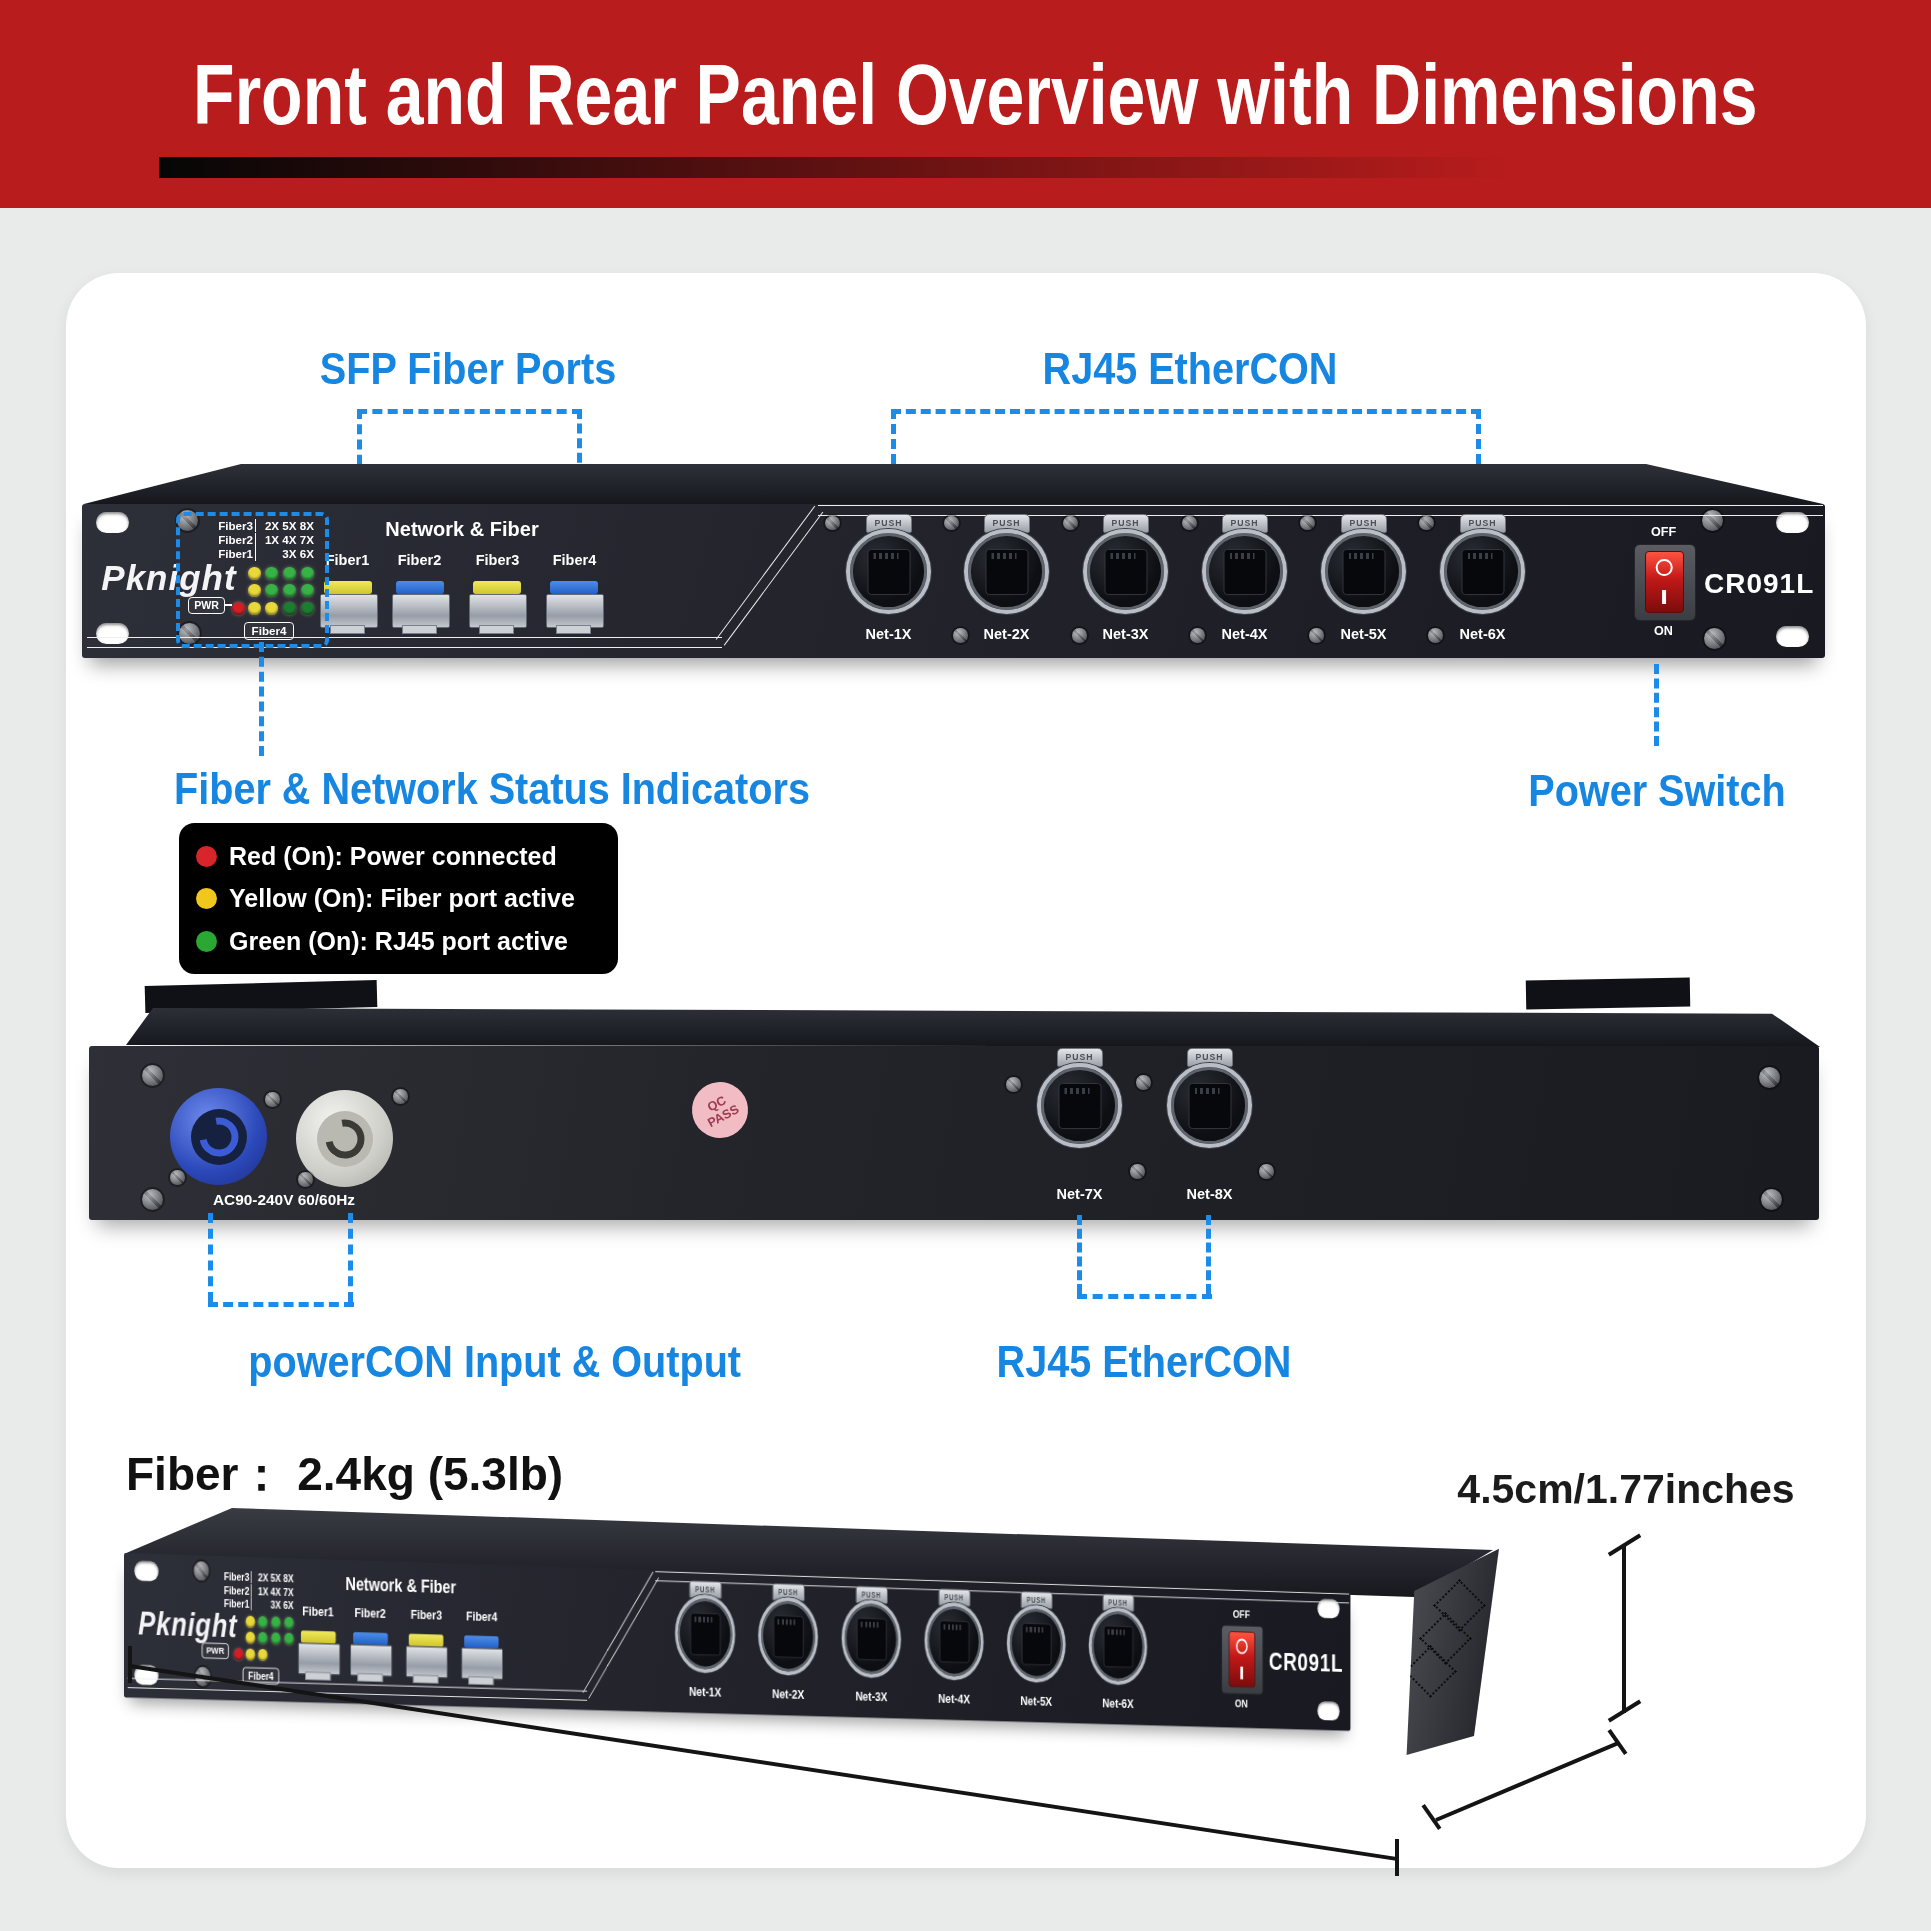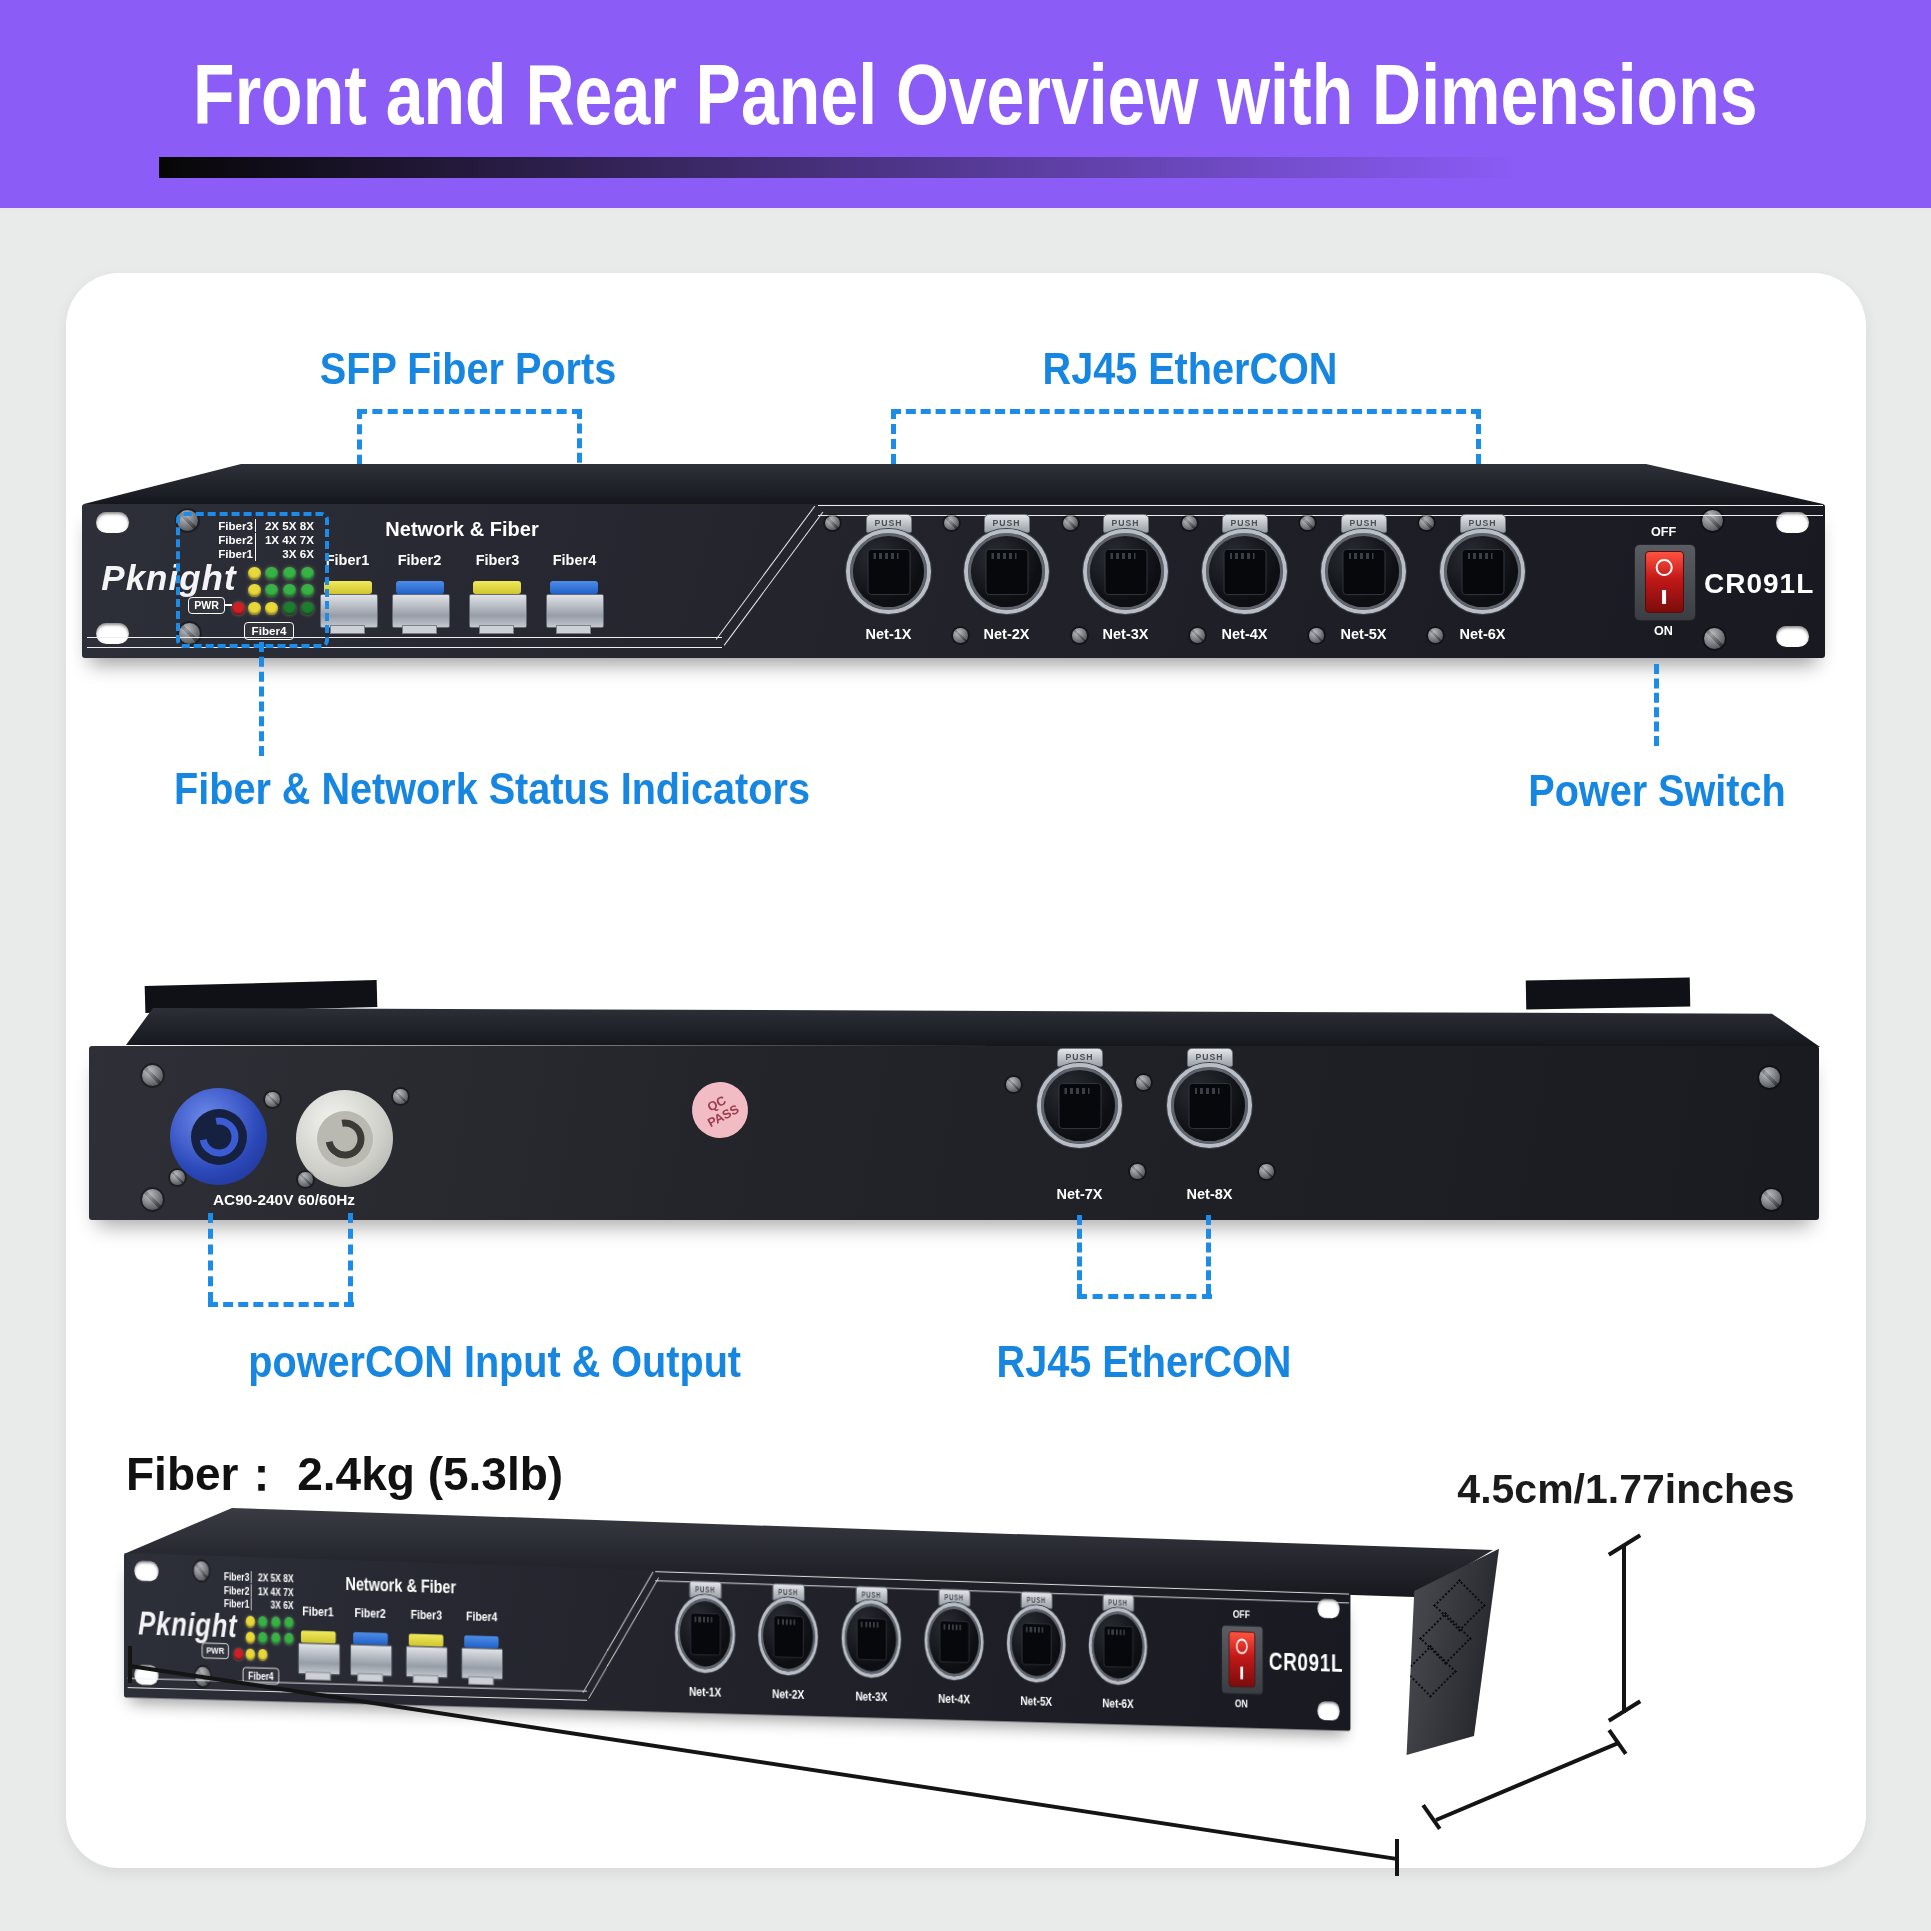--- a/index.html
+++ b/index.html
@@ -1,19 +1,19 @@
 <!DOCTYPE html>
 <html><head>
 <meta charset="utf-8">
 <style>
   html,body{margin:0;padding:0;background:#e9eaea;}
   .stage{position:relative;width:1931px;height:1931px;background:#e9eaea;overflow:hidden;
          font-family:"Liberation Sans",sans-serif;}
   
-  .banner{position:absolute;left:0;top:0;width:1931px;height:208px;background:#8b5cf6;}
+  .banner{position:absolute;left:0;top:0;width:1931px;height:208px;background:#b91c1c;}
   .banner-title{position:absolute;left:0;top:46px;width:1931px;text-align:center;color:#fff;
                 font-size:85px;font-weight:bold;white-space:nowrap;transform:scaleX(.80);}
   .banner-underline{position:absolute;left:159px;top:157px;width:1429px;height:21px;
                 background:linear-gradient(to right,#060606,rgba(20,20,20,0) 95%);}
   
   .card{position:absolute;left:66px;top:273px;width:1800px;height:1595px;background:#fff;
         border-radius:53px;box-shadow:0 5.8px 15.4px rgba(0,0,0,.07);}
   
   .blabel{position:absolute;color:#1686e0;font-weight:bold;font-size:44px;white-space:nowrap;
           text-align:center;transform:scaleX(.9);}
@@ -268,20 +268,34 @@
     </div>
   </div>
 
   <div class="dash-box" style="left:176px;top:512px;width:145px;height:128px;"></div>
   <div class="dash-v" style="left:259px;top:642px;height:114px;"></div>
 
   <div class="dash-v" style="left:1654px;top:664px;height:82px;"></div>
   <div class="blabel" style="left:1464px;top:766px;width:386px;">Power Switch</div>
 
   <div class="blabel" style="left:174px;top:764px;width:637px;text-align:left;transform-origin:0 50%;">Fiber &amp; Network Status Indicators</div>
+  <div class="legend">
+    <div class="leg-row">
+      <div class="leg-dot" style="background:#d8242b;"></div>
+      <div class="leg-txt">Red (On): Power connected</div>
+      </div>
+    <div class="leg-row">
+      <div class="leg-dot" style="background:#f2c71d;"></div>
+      <div class="leg-txt">Yellow (On): Fiber port active</div>
+      </div>
+    <div class="leg-row">
+      <div class="leg-dot" style="background:#2aa833;"></div>
+      <div class="leg-txt">Green (On): RJ45 port active</div>
+      </div>
+  </div>
 
   <div class="tab" style="left:145px;top:983px;width:232px;height:27px;transform:rotate(-1.5deg);"></div>
   <div class="tab" style="left:1526px;top:979px;width:164px;height:29px;transform:rotate(-1deg);"></div>
   <div class="topface" style="left:126px;top:1004px;width:1694px;height:44px;
        clip-path:polygon(27px 3.9px,1646px 9.7px,1694px 43px,0px 41px);"></div>
   <div style="position:absolute;left:89px;top:1046px;width:1730px;height:174px;border-radius:2.9px;
        background:linear-gradient(100deg,#2f3037 0%,#232429 40%,#1a1b20 100%);
        box-shadow:0 13.5px 19.3px -7.7px rgba(0,0,0,.35);">
     <div class="screw" style="left:53px;top:19.3px;"></div>
     <div class="screw" style="left:53px;top:143px;"></div>

